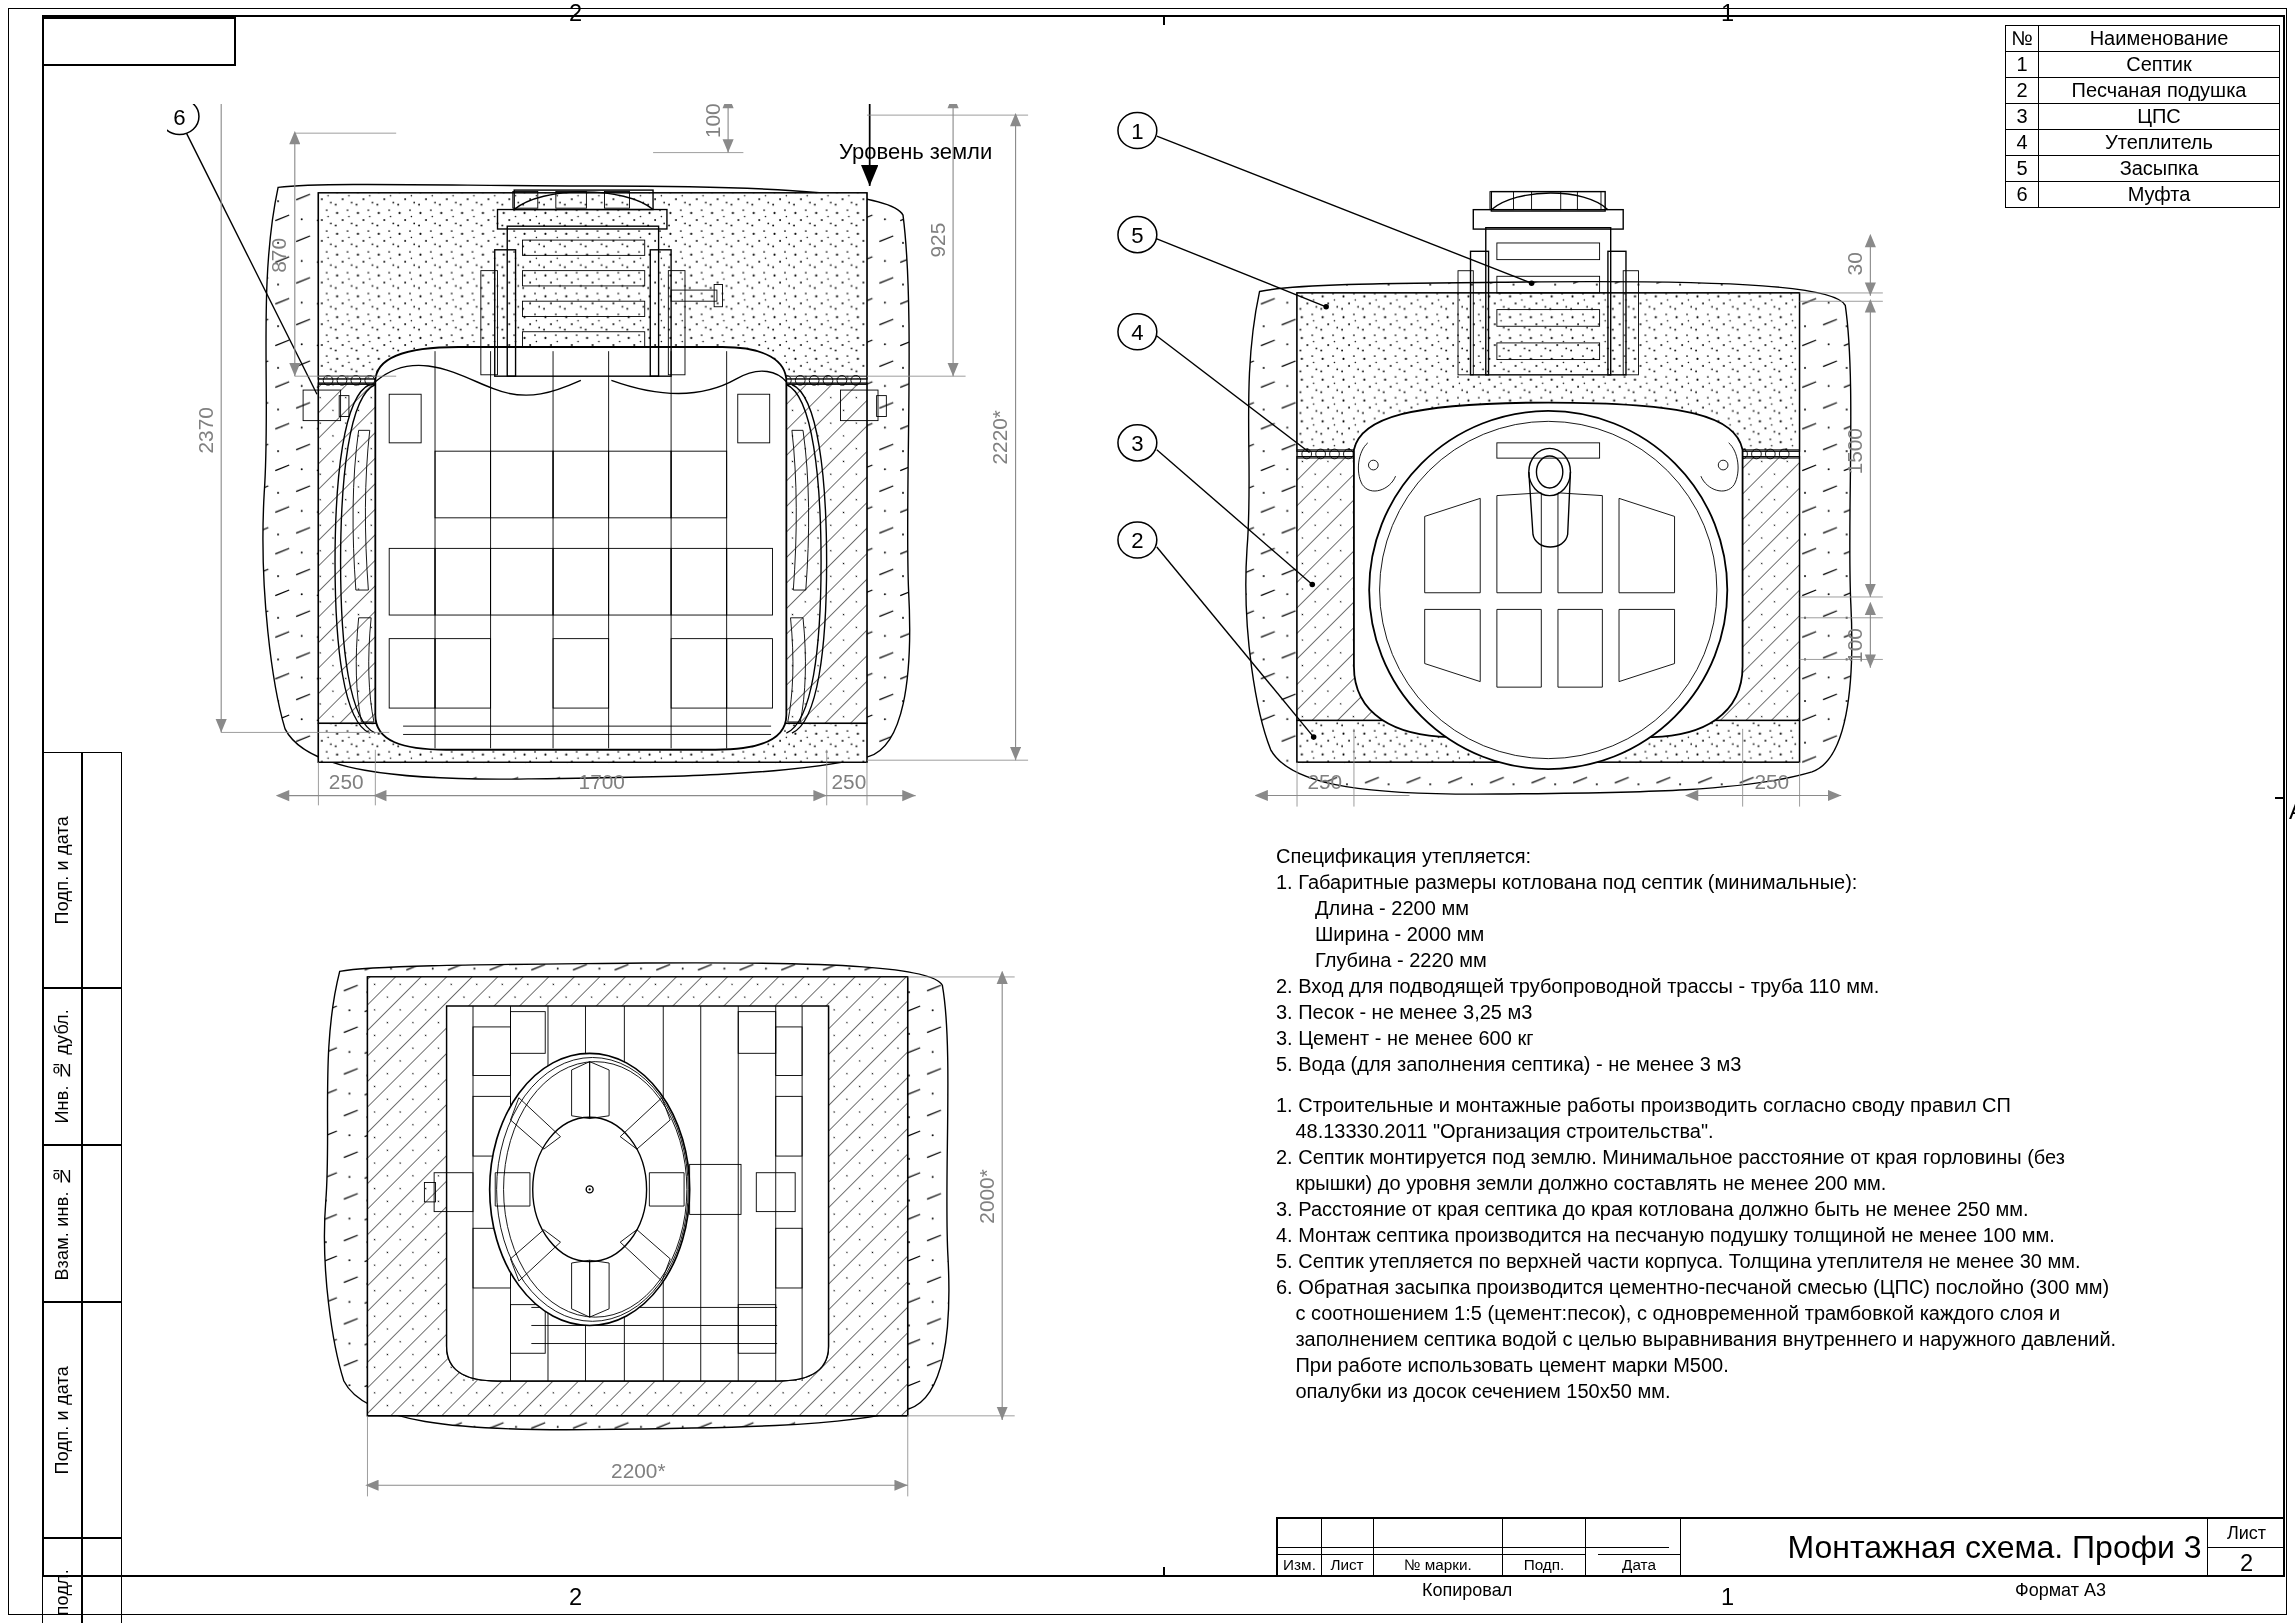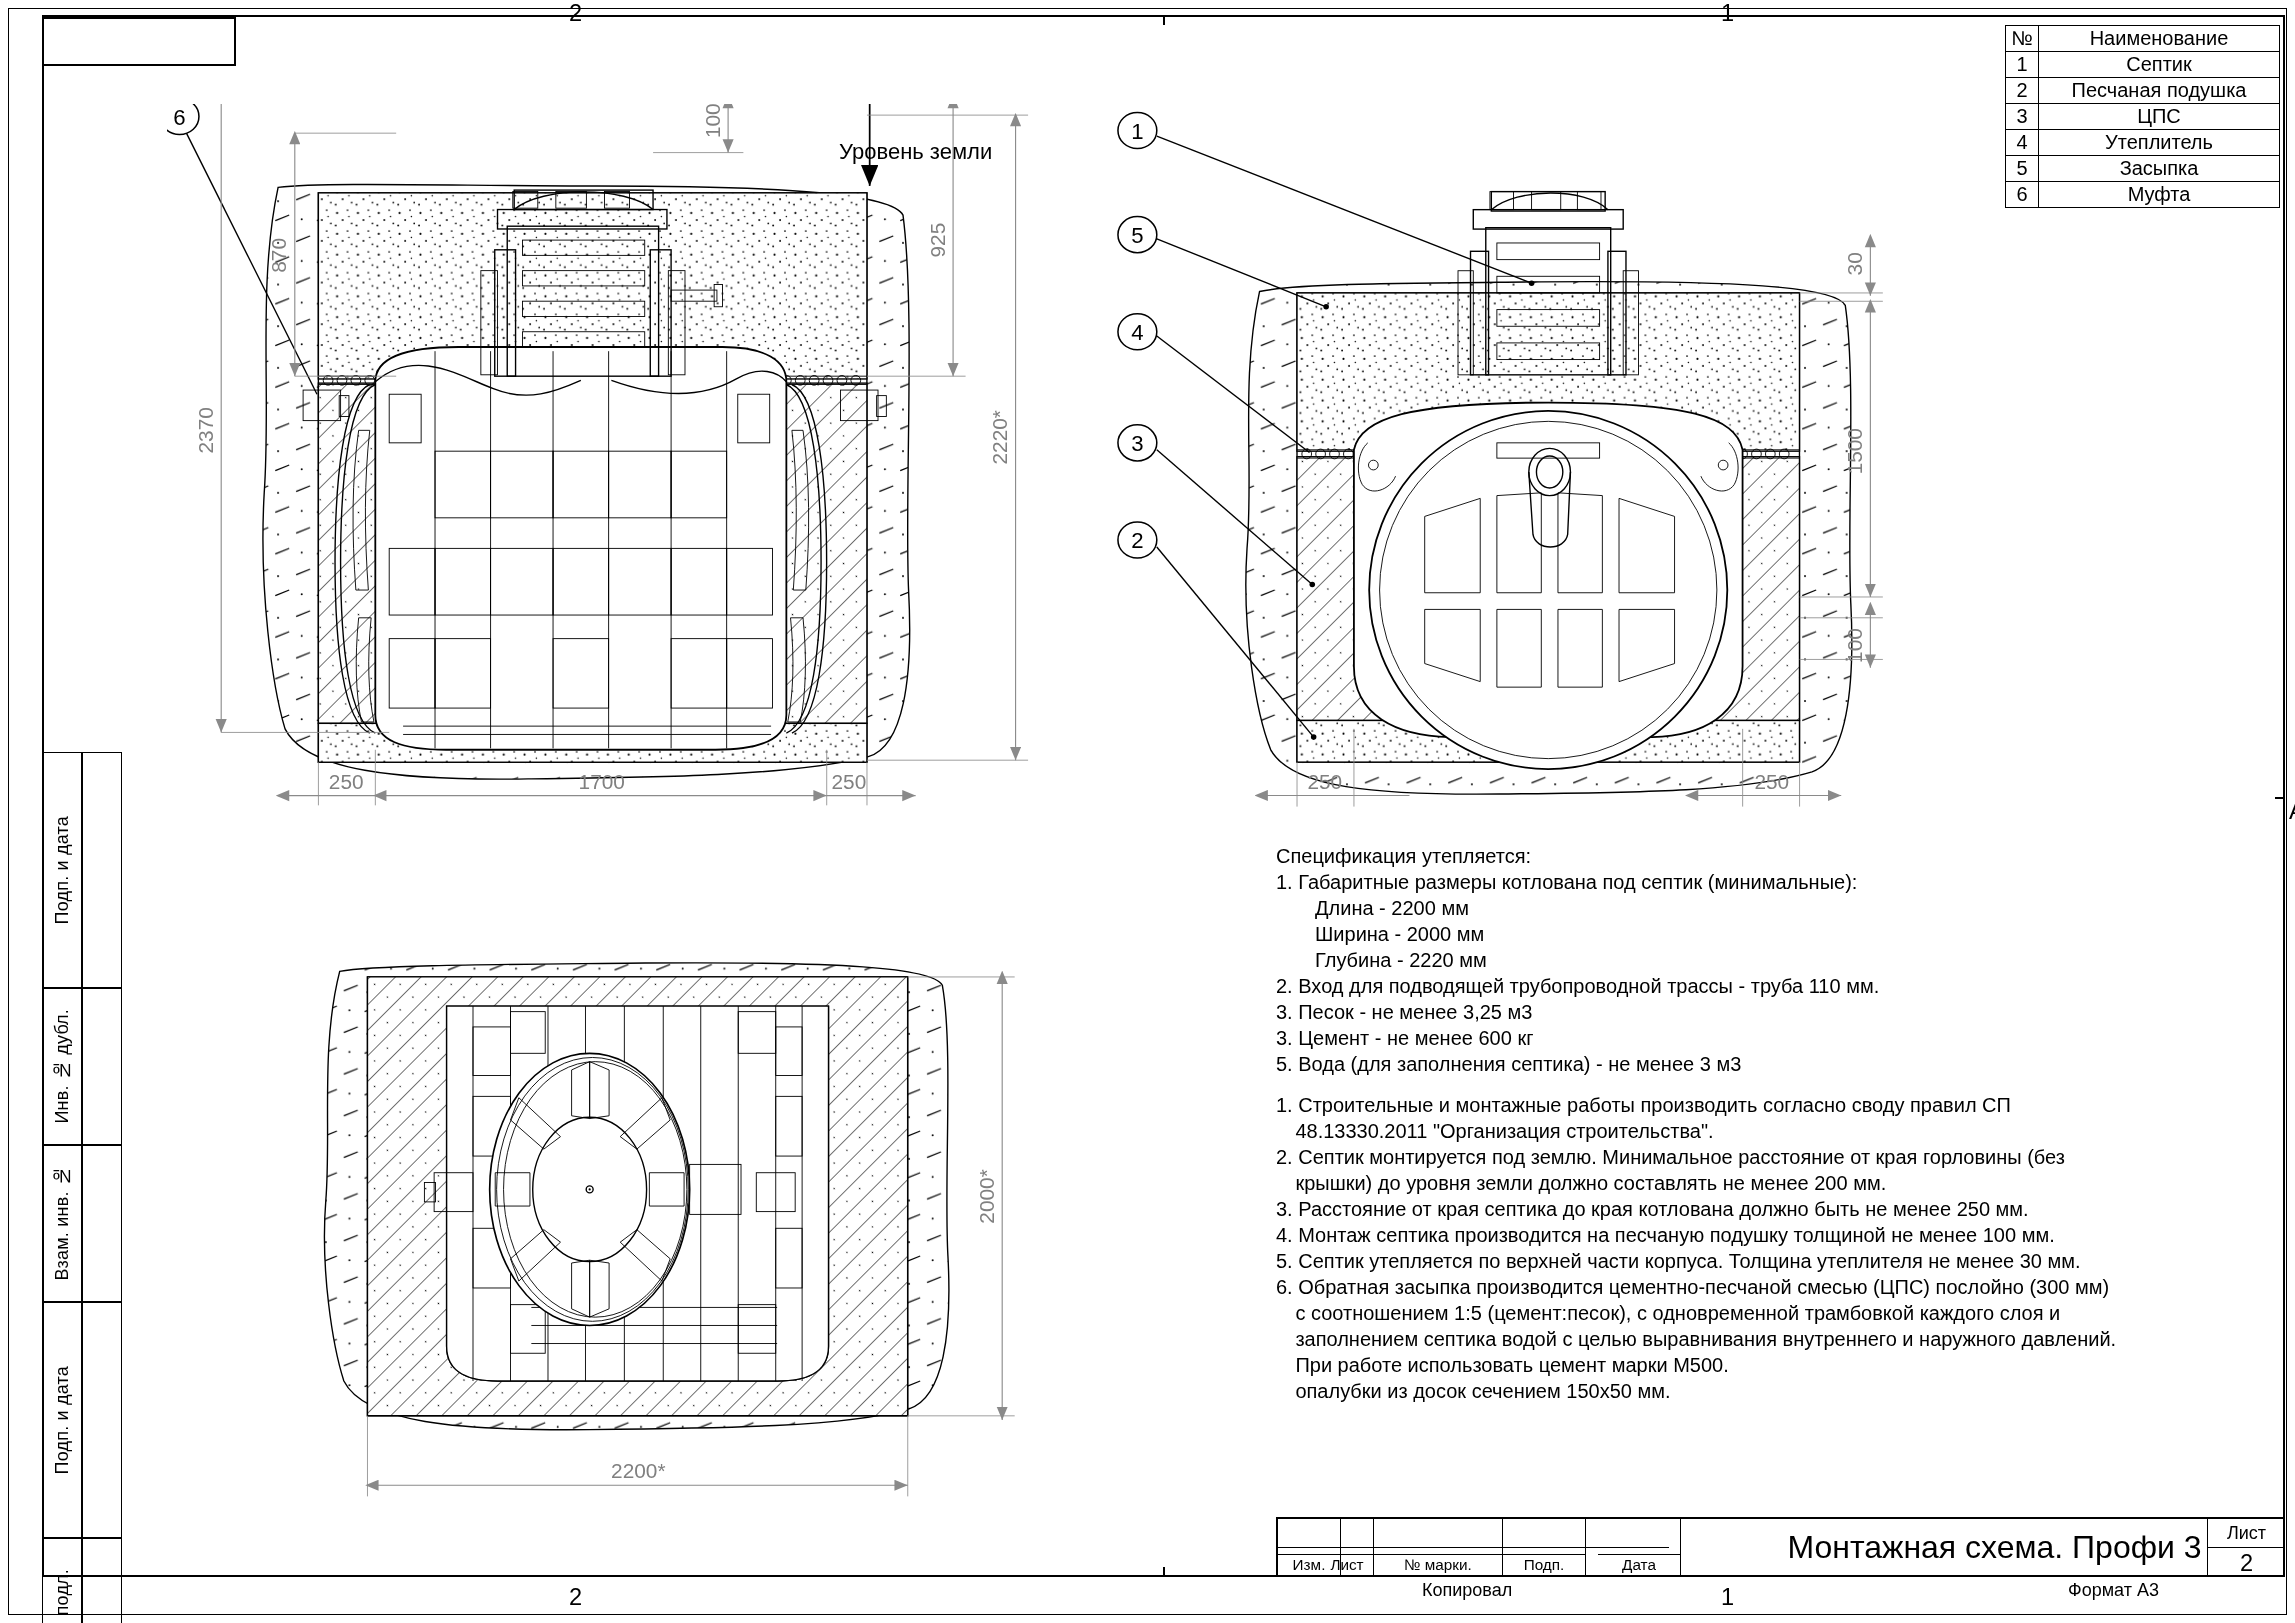--- a/index.html
+++ b/index.html
@@ -629,21 +629,21 @@
   <div class="ln">5. Септик утепляется по верхней части корпуса. Толщина утеплителя не менее 30 мм.</div>
   <div class="ln">6. Обратная засыпка производится цементно-песчаной смесью (ЦПС) послойно (300 мм)</div>
   <div class="ln i1">с соотношением 1:5 (цемент:песок), с одновременной трамбовкой каждого слоя и</div>
   <div class="ln i1">заполнением септика водой с целью выравнивания внутреннего и наружного давлений.</div>
   <div class="ln i1">При работе использовать цемент марки М500.</div>
   <div class="ln i1">опалубки из досок сечением 150х50 мм.</div>
 </div>
 
 <div class="abs" id="titleblock">
   <div id="tb-grid">
-    <div class="tb-col" style="left:0;width:63px;">
+    <div class="tb-col" style="left:0;width:44px;">
       <div class="tb-head">Изм.</div>
     </div>
     <div class="tb-col" style="left:43px;width:53px;">
       <div class="tb-head">Лист</div>
     </div>
     <div class="tb-col" style="left:96px;width:129px;">
       <div class="tb-head">№ марки.</div>
     </div>
     <div class="tb-col" style="left:225px;width:83px;">
       <div class="tb-head">Подп.</div>
@@ -655,15 +655,15 @@
   </div>
   <div id="tb-title">Монтажная схема. Профи 3</div>
   <div id="tb-sheet">
     <div class="lab">Лист</div>
     <div class="val">2</div>
   </div>
 </div>
 
 <div class="abs" id="footer-row">
   <span class="abs" style="left:146px;top:0;">Копировал</span>
-  <span class="abs" style="left:792px;top:0;">Формат А3</span>
+  <span class="abs" style="left:739px;top:0;">Формат А3</span>
 </div>
 
 
 </body></html>

